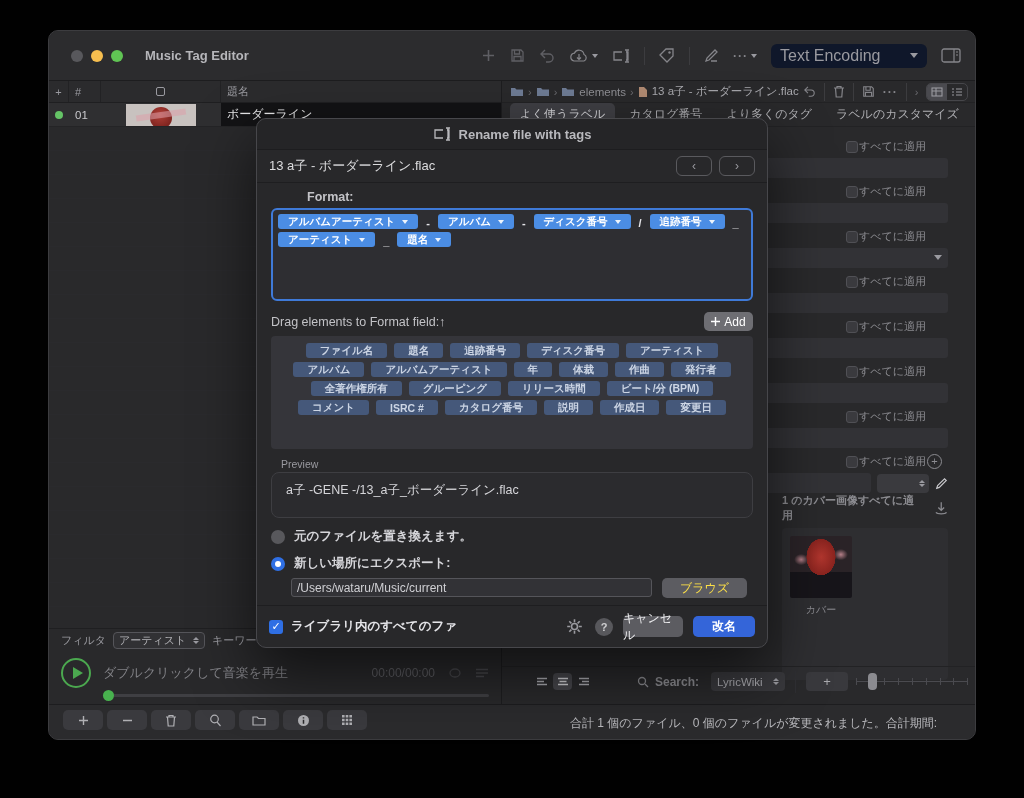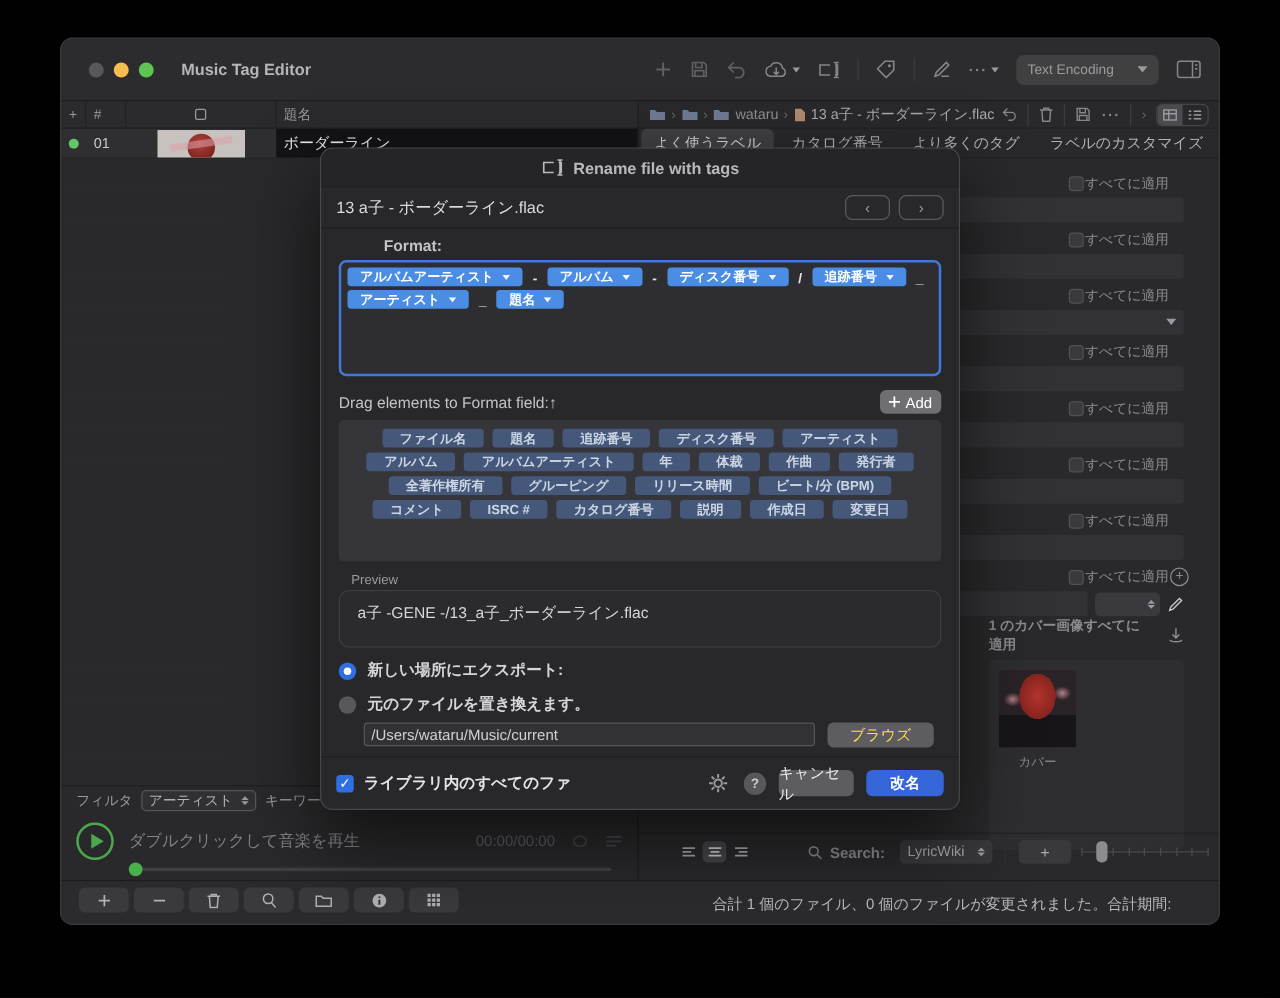--- a/index.html
+++ b/index.html
@@ -17,22 +17,22 @@
   .traffic { display:flex; gap:8px; margin-left:22px; }
   .tl { width:12px; height:12px; border-radius:50%; }
   .tl.close { background:#58585c; }
   .tl.min { background:#f6be4f; }
   .tl.max { background:#60c454; }
   .win-title { margin-left:22px; font-size:13px; font-weight:bold; color:#b6b6ba; }
   .tb-tools { position:absolute; right:14px; display:flex; align-items:center; gap:14px; }
   .tbtn { display:flex; align-items:center; gap:3px; color:#85858a; }
   .tbtn.dim { color:#5f5f64; }
   .tdiv { width:1px; height:18px; background:#3c3c3f; }
-  .enc-select { display:flex; align-items:center; justify-content:space-between; width:114px; height:24px;
-    background:#404040; border-radius:6px; padding:0 9px; color:#9a9aa0; font-size:11px; }
+  .enc-select { display:flex; align-items:center; justify-content:space-between; width:156px; height:24px;
+    background:#0f172a; border-radius:6px; padding:0 9px; color:#9a9aa0; font-size:16px; }
   .chev-d { width:0; height:0; border-left:4px solid transparent; border-right:4px solid transparent;
     border-top:5px solid #9a9aa0; display:inline-block; }
   .chev-s { border-left-width:3px; border-right-width:3px; border-top-width:4px; }
 
   .main { position:absolute; top:50px; left:0; right:0; bottom:35px; display:flex; }
 
   
   .left-pane { width:462px; display:flex; flex-direction:column; border-right:1px solid #1d1d1f; }
   .thead { height:22px; background:#2b2b2d; border-bottom:1px solid #1f1f21; display:flex;
     align-items:center; color:#9a9aa0; font-size:11px; }
@@ -337,21 +337,21 @@
               <path d="M1 2h4l1.5 1.5H13V10H1z" fill="#6e7b94"></path>
             </svg>
           <span class="crumb-sep">›</span>
           <svg width="14" height="11" viewBox="0 0 14 11">
               <path d="M1 2h4l1.5 1.5H13V10H1z" fill="#6e7b94"></path>
             </svg>
           <span class="crumb-sep">›</span>
           <svg width="14" height="11" viewBox="0 0 14 11">
               <path d="M1 2h4l1.5 1.5H13V10H1z" fill="#6e7b94"></path>
             </svg>
-          <span>wataru</span>
+          <span>elements</span>
           <span class="crumb-sep">›</span>
           <svg width="10" height="12" viewBox="0 0 10 12">
               <path d="M1 1h5l3 3v7H1z" fill="#b08a72"></path>
             </svg>
           <span class="crumb-file">13 a子 - ボーダーライン.flac</span>
           <span class="cb-tools">
             <svg width="13" height="11" viewBox="0 0 16 14">
                 <path d="M6 1 2 5l4 4 M2 5h8a4 4 0 0 1 0 8H7" stroke="currentColor" stroke-width="1.4" fill="none"></path>
               </svg>
             <span class="tdiv"></span>
@@ -704,26 +704,26 @@
           <span class="el-chip">作成日</span>
           <span class="el-chip">変更日</span>
         </div>
 
       <div class="prev-label">Preview</div>
       <div class="prev-box">
         <span>a子 -GENE -/13_a子_ボーダーライン.flac</span>
       </div>
 
       <div class="radio-row">
+        <span class="radio"></span>
+        <span class="radio-lbl">元のファイルを置き換えます。</span>
+      </div>
+      <div class="radio-row">
         <span class="radio sel"></span>
         <span class="radio-lbl">新しい場所にエクスポート:</span>
-      </div>
-      <div class="radio-row">
-        <span class="radio"></span>
-        <span class="radio-lbl">元のファイルを置き換えます。</span>
       </div>
       <div class="export-row">
         <input class="path-input" value="/Users/wataru/Music/current" style="">
         <span class="browse-btn">ブラウズ</span>
       </div>
     </div>
 
     <div class="m-footer">
       <span class="chk">✓</span>
       <span class="chk-lbl">ライブラリ内のすべてのファ</span>

